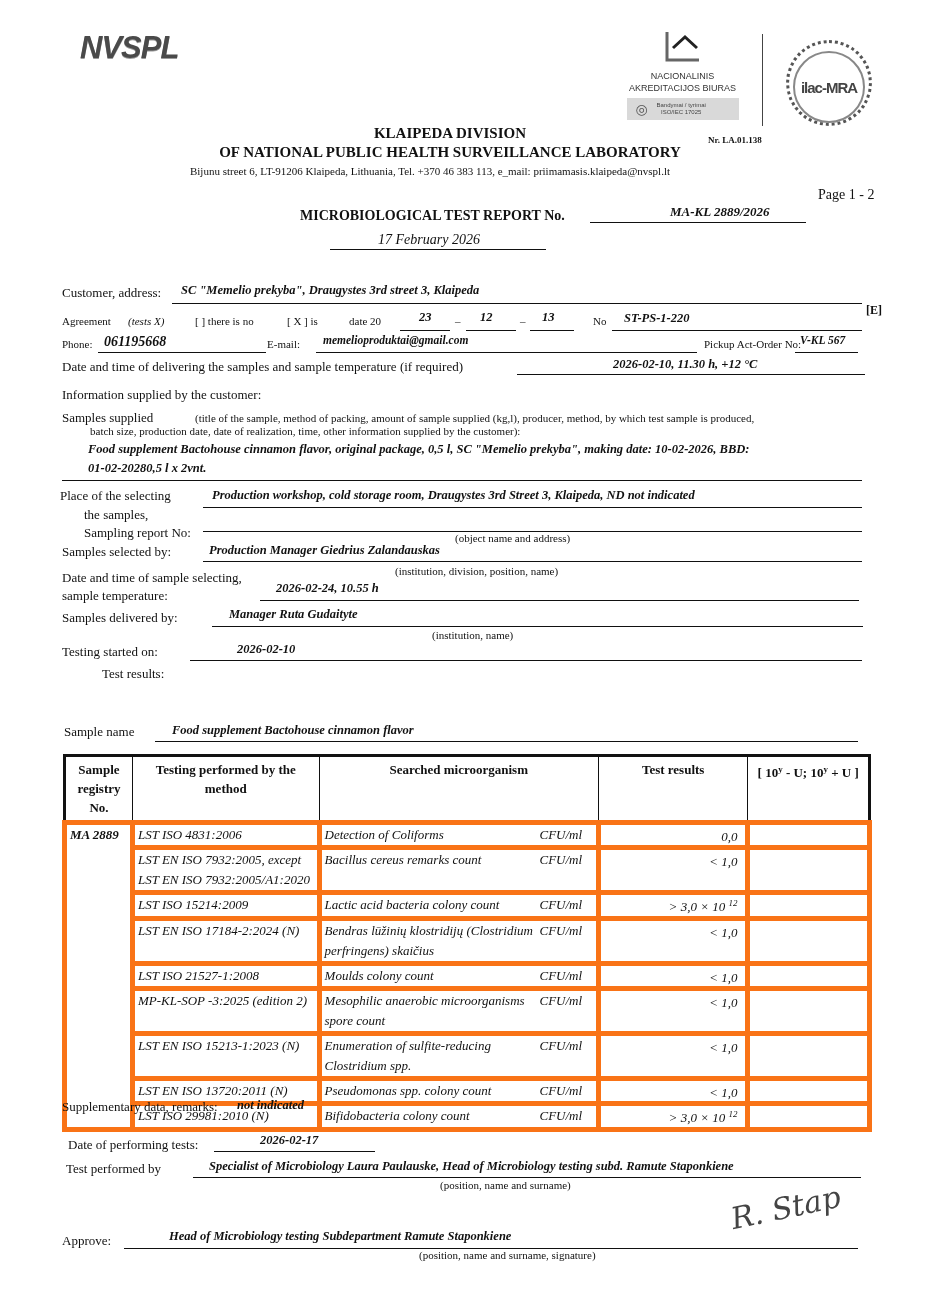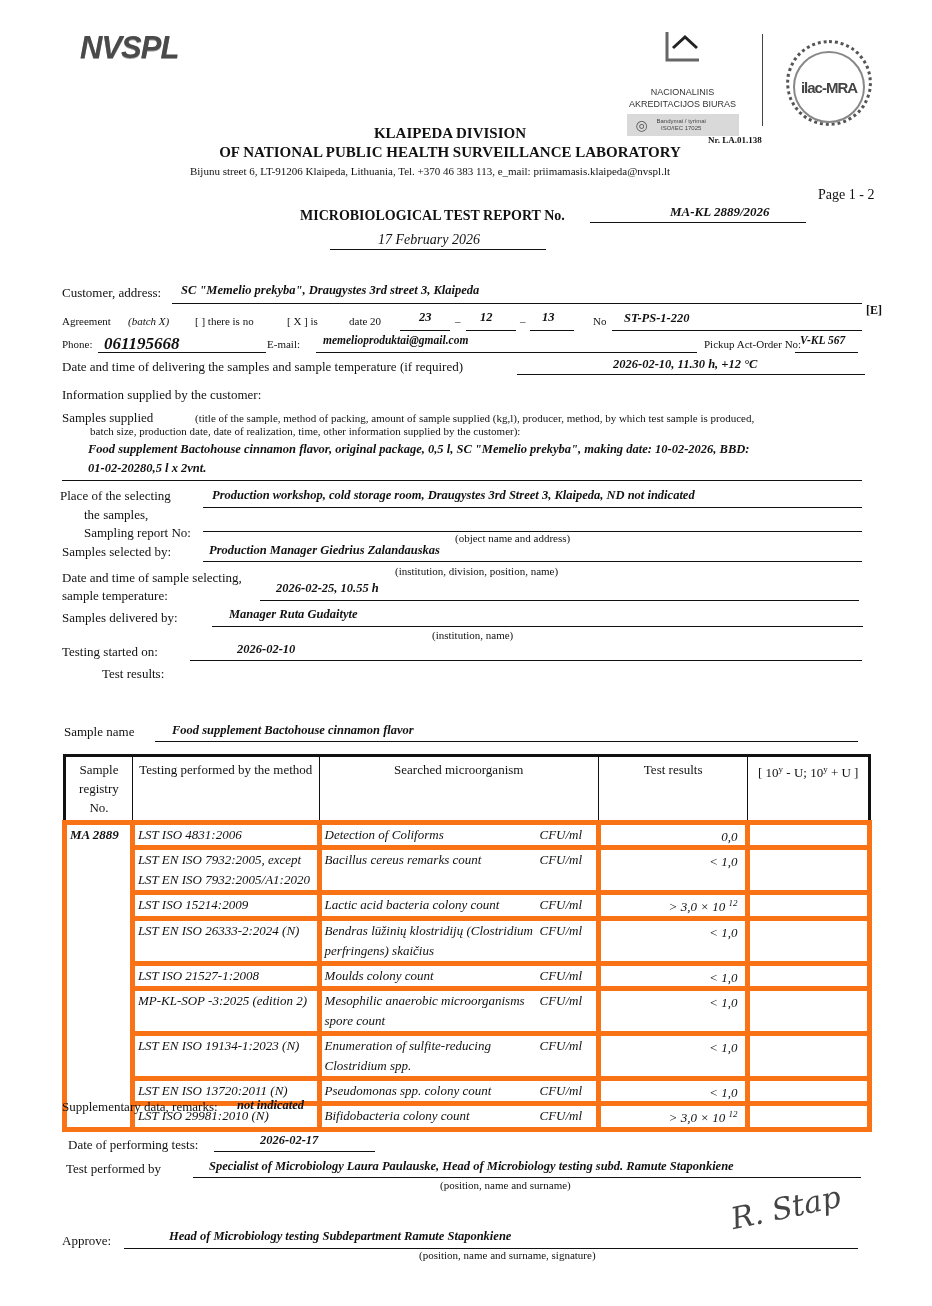--- a/index.html
+++ b/index.html
@@ -9,36 +9,36 @@
   .it { font-style: italic; font-weight: bold; }
   .line { position: absolute; border-bottom: 1px solid #111; height: 0; }
   .small { font-size: 11px; }
 
   
   .logo { left: 80px; top: 30px; font-family: "Liberation Sans", "DejaVu Sans", sans-serif; font-weight: bold; font-style: italic; font-size: 31px; color: #4a4a4a; letter-spacing: -1px; text-shadow: 0 1px 0 #9a9a9a; }
 
   
   .nab { left: 620px; top: 28px; width: 125px; text-align: center; font-family: "Liberation Sans", "DejaVu Sans", sans-serif; }
   .nab .mark { width: 60px; height: 38px; margin: 0 auto; position: relative; }
-  .nab .t1 { font-size: 9px; color: #333; line-height: 12px; margin-top: 20px; }
+  .nab .t1 { font-size: 9px; color: #333; line-height: 12px; margin-top: 4px; }
   .nab .badge { margin: 4px auto 0; width: 112px; height: 22px; background: #d9d9d9; display: flex; align-items: center; font-size: 6px; color: #444; line-height: 7px; }
   .nab .badge .tgt { width: 30px; text-align: center; font-size: 14px; color: #555; }
   .vsep { left: 762px; top: 34px; width: 1px; height: 92px; background: #444; }
   .ilac { left: 786px; top: 40px; width: 86px; height: 86px; border-radius: 50%; border: 3px dotted #555; display: flex; align-items: flex-end; justify-content: center; }
   .ilac .inner { width: 72px; height: 72px; border-radius: 50%; border: 2px solid #888; display: flex; align-items: center; justify-content: center; font-family: "Liberation Sans", "DejaVu Sans", sans-serif; font-weight: bold; font-size: 15px; color: #444; letter-spacing: -1px; }
   .nr { left: 708px; top: 135px; font-size: 9px; font-weight: bold; }
 
   .h1 { left: 0; width: 900px; text-align: center; font-weight: bold; font-size: 15px; }
   .addr { left: 0; width: 860px; text-align: center; font-size: 11px; top: 165px; }
 
   .label { font-size: 13px; }
   .val { font-style: italic; font-weight: bold; font-size: 12.5px; }
 
   table.res { position: absolute; left: 62px; top: 754px; width: 810px; border-collapse: collapse; border: 3px solid #111; font-size: 13px; }
-  table.res th { font-weight: normal; border: 1px solid #111; vertical-align: top; padding: 3px 2px; line-height: 19px; text-align: center; border-bottom: 3px solid #111; }
+  table.res th { font-weight: bold; border: 1px solid #111; vertical-align: top; padding: 3px 2px; line-height: 19px; text-align: center; border-bottom: 3px solid #111; }
   table.res td { border: 5px solid #f97316; vertical-align: top; padding: 0 3px; line-height: 20px; font-style: italic; }
   table.res td.reg { font-weight: bold; border-right: 1px solid #111; }
   table.res td.org { border-right: none; }
   table.res td.unit { border-left: none; text-align: left; padding-right: 3px; white-space: nowrap; }
   table.res td.result { text-align: right; padding-right: 8px; line-height: 16px; }
   sup { font-size: 9px; }
 
   .sig { left: 730px; top: 1190px; font-family: "DejaVu Serif", serif; font-style: italic; font-size: 30px; color: #444; transform: rotate(-12deg); }
 </style>
 </head>
@@ -79,38 +79,38 @@
 <div class="abs it" style="left:670px; top:204px; font-size:13px;">MA-KL 2889/2026</div>
 <div class="abs it" style="left:378px; top:232px; font-size:14px; font-weight:normal;">17  February  2026</div>
 <div class="line" style="left:330px; top:249px; width:216px;"></div>
 
 <div class="abs label" style="left:62px; top:285px;">Customer, address:</div>
 <div class="abs val" style="left:181px; top:283px;">SC "Memelio prekyba", Draugystes 3rd street 3, Klaipeda</div>
 <div class="line" style="left:172px; top:303px; width:690px;"></div>
 <div class="abs" style="left:866px; top:303px; font-weight:bold; font-size:12px;">[E]</div>
 
 <div class="abs small" style="left:62px; top:315px;">Agreement</div>
-<div class="abs small" style="left:128px; top:315px; font-style:italic;">(batch X)</div>
+<div class="abs small" style="left:128px; top:315px; font-style:italic;">(tests X)</div>
 <div class="abs small" style="left:195px; top:315px;">[    ] there is no</div>
 <div class="abs small" style="left:287px; top:315px;">[ X ] is</div>
 <div class="abs small" style="left:349px; top:315px;">date  20</div>
 <div class="abs val" style="left:419px; top:310px;">23</div>
 <div class="line" style="left:400px; top:330px; width:50px;"></div>
 <div class="abs small" style="left:455px; top:315px;">–</div>
 <div class="abs val" style="left:480px; top:310px;">12</div>
 <div class="line" style="left:466px; top:330px; width:50px;"></div>
 <div class="abs small" style="left:520px; top:315px;">–</div>
 <div class="abs val" style="left:542px; top:310px;">13</div>
 <div class="line" style="left:530px; top:330px; width:44px;"></div>
 <div class="abs small" style="left:593px; top:315px;">No</div>
 <div class="abs val" style="left:624px; top:311px;">ST-PS-1-220</div>
 <div class="line" style="left:612px; top:330px; width:250px;"></div>
 
 <div class="abs small" style="left:62px; top:338px;">Phone:</div>
-<div class="abs val" style="left:104px; top:334px; font-size:17px;">061195668</div>
+<div class="abs val" style="left:104px; top:334px; font-size:14px;">061195668</div>
 <div class="line" style="left:98px; top:352px; width:168px;"></div>
 <div class="abs small" style="left:267px; top:338px;">E-mail:</div>
 <div class="abs val" style="left:323px; top:334px; font-size:11.5px;">memelioproduktai@gmail.com</div>
 <div class="line" style="left:316px; top:352px; width:381px;"></div>
 <div class="abs small" style="left:704px; top:338px;">Pickup Act-Order No:</div>
 <div class="abs val" style="left:800px; top:334px; font-size:11.5px;">V-KL 567</div>
 <div class="line" style="left:795px; top:352px; width:63px;"></div>
 
 <div class="abs label" style="left:62px; top:359px;">Date and time of delivering the samples  and sample temperature (if required)</div>
 <div class="abs val" style="left:613px; top:357px;">2026-02-10, 11.30 h, +12 °C</div>
@@ -132,21 +132,21 @@
 <div class="line" style="left:203px; top:531px; width:659px;"></div>
 <div class="abs small" style="left:455px; top:532px;">(object name and address)</div>
 
 <div class="abs label" style="left:62px; top:544px;">Samples selected by:</div>
 <div class="abs val" style="left:209px; top:543px;">Production Manager Giedrius Zalandauskas</div>
 <div class="line" style="left:203px; top:561px; width:659px;"></div>
 <div class="abs small" style="left:395px; top:565px;">(institution, division, position, name)</div>
 
 <div class="abs label" style="left:62px; top:570px;">Date and time of sample selecting,</div>
 <div class="abs label" style="left:62px; top:588px;">sample temperature:</div>
-<div class="abs val" style="left:276px; top:581px;">2026-02-25, 10.55 h</div>
+<div class="abs val" style="left:276px; top:581px;">2026-02-24, 10.55 h</div>
 <div class="line" style="left:260px; top:600px; width:599px;"></div>
 
 <div class="abs label" style="left:62px; top:610px;">Samples delivered by:</div>
 <div class="abs val" style="left:229px; top:607px;">Manager Ruta Gudaityte</div>
 <div class="line" style="left:212px; top:626px; width:651px;"></div>
 <div class="abs small" style="left:432px; top:629px;">(institution, name)</div>
 
 <div class="abs label" style="left:62px; top:644px;">Testing started on:</div>
 <div class="abs val" style="left:237px; top:642px;">2026-02-10</div>
 <div class="line" style="left:190px; top:660px; width:672px;"></div>
@@ -191,42 +191,42 @@
       <td></td>
     </tr>
     <tr>
       <td>LST ISO 15214:2009</td>
       <td class="org">Lactic acid bacteria colony count</td>
       <td class="unit">CFU/ml</td>
       <td class="result"><span>&gt; 3,0 × 10 </span><sup>12</sup></td>
       <td></td>
     </tr>
     <tr>
-      <td>LST EN ISO 26333-2:2024  (N)</td>
+      <td>LST EN ISO 17184-2:2024  (N)</td>
       <td class="org">Bendras lūžinių klostridijų (Clostridium perfringens) skaičius</td>
       <td class="unit">CFU/ml</td>
       <td class="result"><span>&lt; 1,0</span><sup></sup></td>
       <td></td>
     </tr>
     <tr>
       <td>LST ISO 21527-1:2008</td>
       <td class="org">Moulds colony count</td>
       <td class="unit">CFU/ml</td>
       <td class="result"><span>&lt; 1,0</span><sup></sup></td>
       <td></td>
     </tr>
     <tr>
       <td>MP-KL-SOP -3:2025 (edition 2)</td>
       <td class="org">Mesophilic anaerobic microorganisms spore count</td>
       <td class="unit">CFU/ml</td>
       <td class="result"><span>&lt; 1,0</span><sup></sup></td>
       <td></td>
     </tr>
     <tr>
-      <td>LST EN ISO 19134-1:2023 (N)</td>
+      <td>LST EN ISO 15213-1:2023 (N)</td>
       <td class="org">Enumeration of sulfite-reducing Clostridium spp.</td>
       <td class="unit">CFU/ml</td>
       <td class="result"><span>&lt; 1,0</span><sup></sup></td>
       <td></td>
     </tr>
     <tr>
       <td>LST EN ISO 13720:2011 (N)</td>
       <td class="org">Pseudomonas spp. colony count</td>
       <td class="unit">CFU/ml</td>
       <td class="result"><span>&lt; 1,0</span><sup></sup></td>

